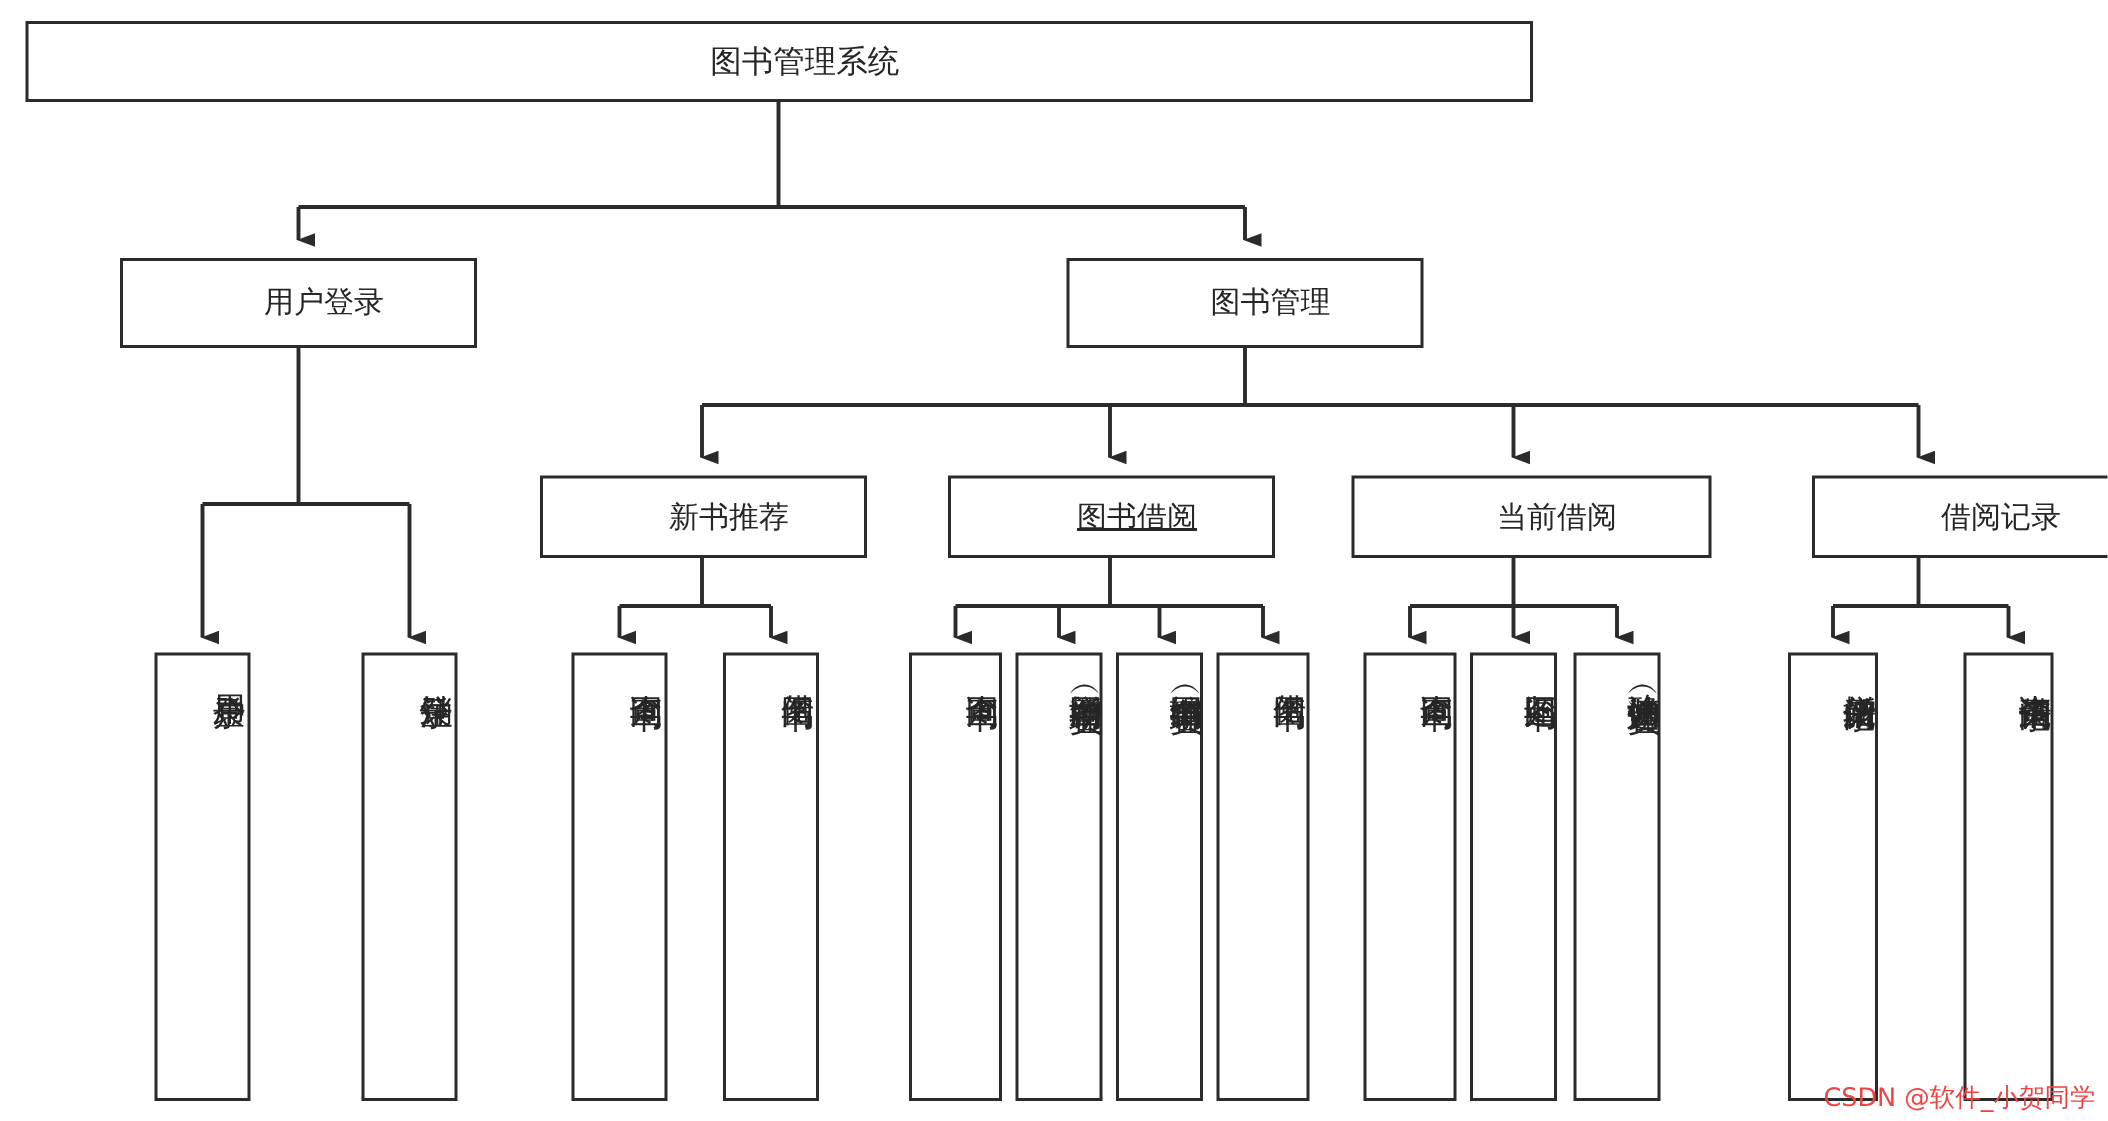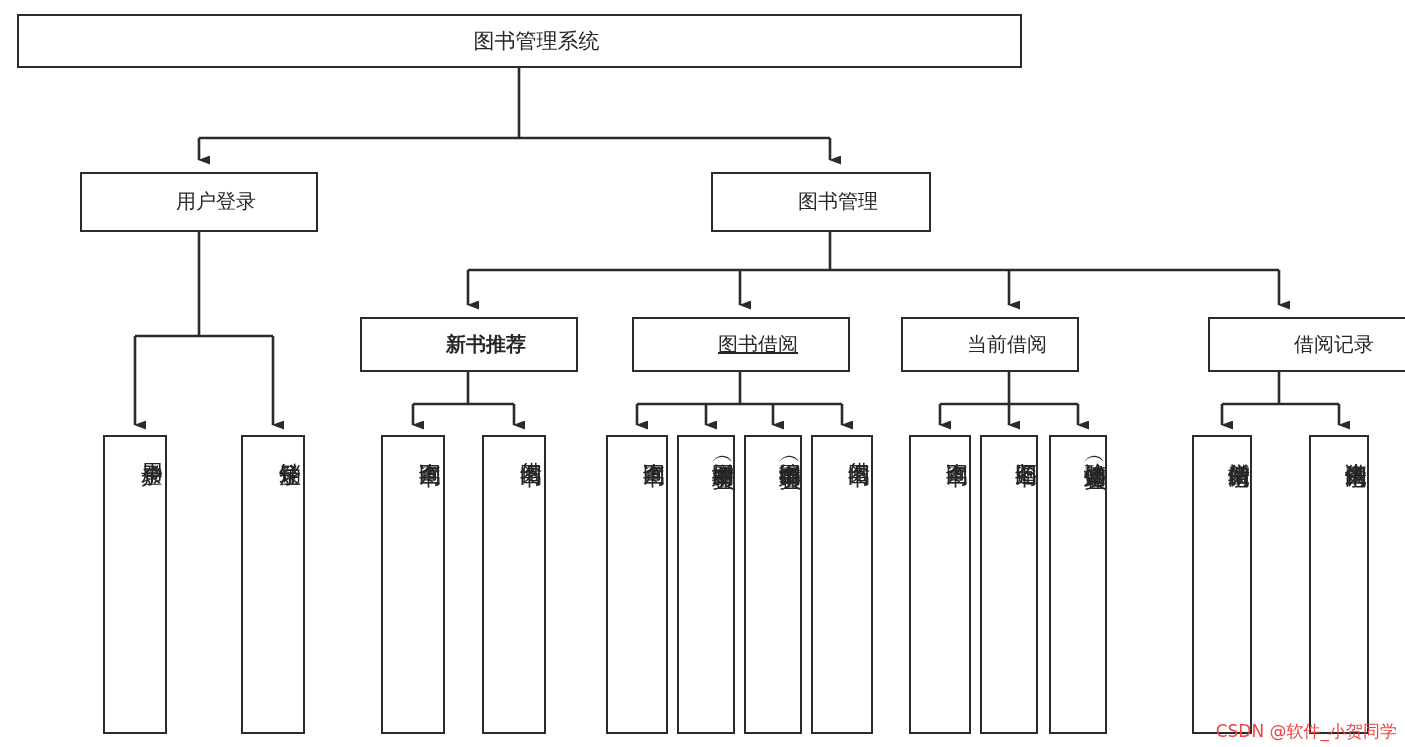--- a/index.html
+++ b/index.html
@@ -113,31 +113,31 @@
     </g>
   </svg>
 
   <div class="node root" style="left:17px;top:14px;width:1005px;height:54px;">
     <span class="label">图书管理系统</span>
   </div>
 
   <div class="node lvl2" style="left:80px;top:172px;width:238px;height:60px;">
     <span class="label">用户登录</span>
   </div>
-  <div class="node lvl2" style="left:711px;top:172px;width:220px;height:60px;">
+  <div class="node lvl2" style="left:711px;top:172px;width:238px;height:60px;">
     <span class="label">图书管理</span>
   </div>
 
-  <div class="node lvl3" style="left:360px;top:317px;width:218px;height:55px;font-weight:bold;">
+  <div class="node lvl3" style="left:360px;top:317px;width:218px;height:55px;">
     <span class="label">新书推荐</span>
   </div>
   <div class="node lvl3" style="left:632px;top:317px;width:218px;height:55px;text-decoration:underline;">
     <span class="label">图书借阅</span>
   </div>
-  <div class="node lvl3" style="left:901px;top:317px;width:178px;height:55px;">
+  <div class="node lvl3" style="left:901px;top:317px;width:240px;height:55px;">
     <span class="label">当前借阅</span>
   </div>
   <div class="node lvl3" style="left:1170px;top:317px;width:218px;height:55px;margin-left:38px;">
     <span class="label">借阅记录</span>
   </div>
 
   <div class="node leaf" style="left:103px;top:435px;width:64px;height:299px;">
     <span class="label">用户登录</span>
   </div>
   <div class="node leaf" style="left:241px;top:435px;width:64px;height:299px;">

